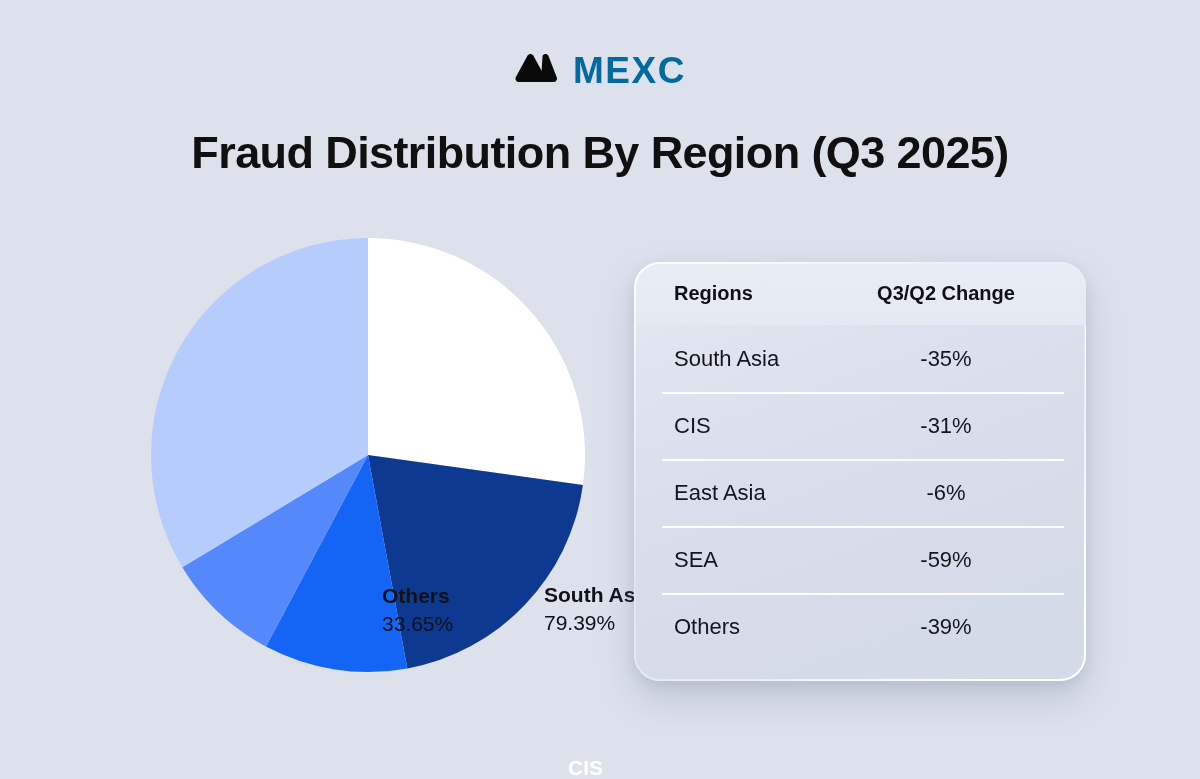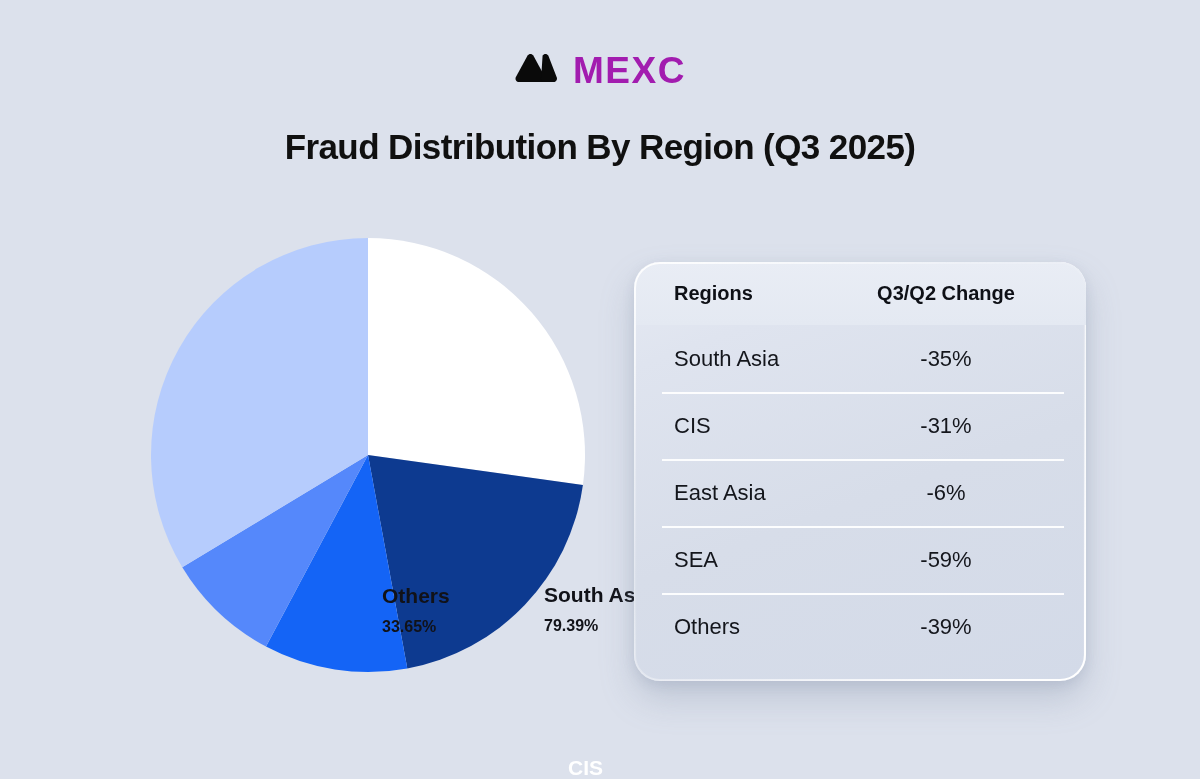--- a/index.html
+++ b/index.html
@@ -22,32 +22,32 @@
     position:absolute;
     top:52px; left:0; right:0;
     display:flex; align-items:center; justify-content:center;
     gap:15px;
   }
   .brand-mark { display:block; }
   .brand-word {
     font-size:37px;
     font-weight:bold;
     letter-spacing:1.5px;
-    color:#a21caf;
+    color:#0369a1;
     line-height:1;
     font-family:"Liberation Sans", sans-serif;
     text-align:center;
   }
 
   
   .title {
     position:absolute;
     top:128px; left:0; right:0;
     text-align:center;
-    font-size:35px;
+    font-size:45px;
     font-weight:bold;
     color:#101010;
     letter-spacing:-0.6px;
     line-height:1.1;
     font-family:"Liberation Sans", sans-serif;
   }
 
   
   .pie-wrap {
     position:absolute;
@@ -59,22 +59,22 @@
   .pie-label {
     position:absolute;
     pointer-events:none;
     line-height:1.25;
   }
   .pie-label .pl-name {
     font-size:21px; font-weight:bold; color:#111218;
     white-space:nowrap; display:block;
   }
   .pie-label .pl-val {
-    font-size:16px; font-weight:bold; color:#111218;
-    white-space:nowrap; display:block; margin-top:8px;
+    font-size:21px; font-weight:normal; color:#111218;
+    white-space:nowrap; display:block; margin-top:2px;
   }
   .pie-label.light .pl-name,
   .pie-label.light .pl-val { color:#ffffff; }
 
   .lbl-southasia { left:394px; top:345px; }
   .lbl-cis       { left:418px; top:518px; }
   .lbl-others    { left:232px; top:346px; }
 
   
   .card {

